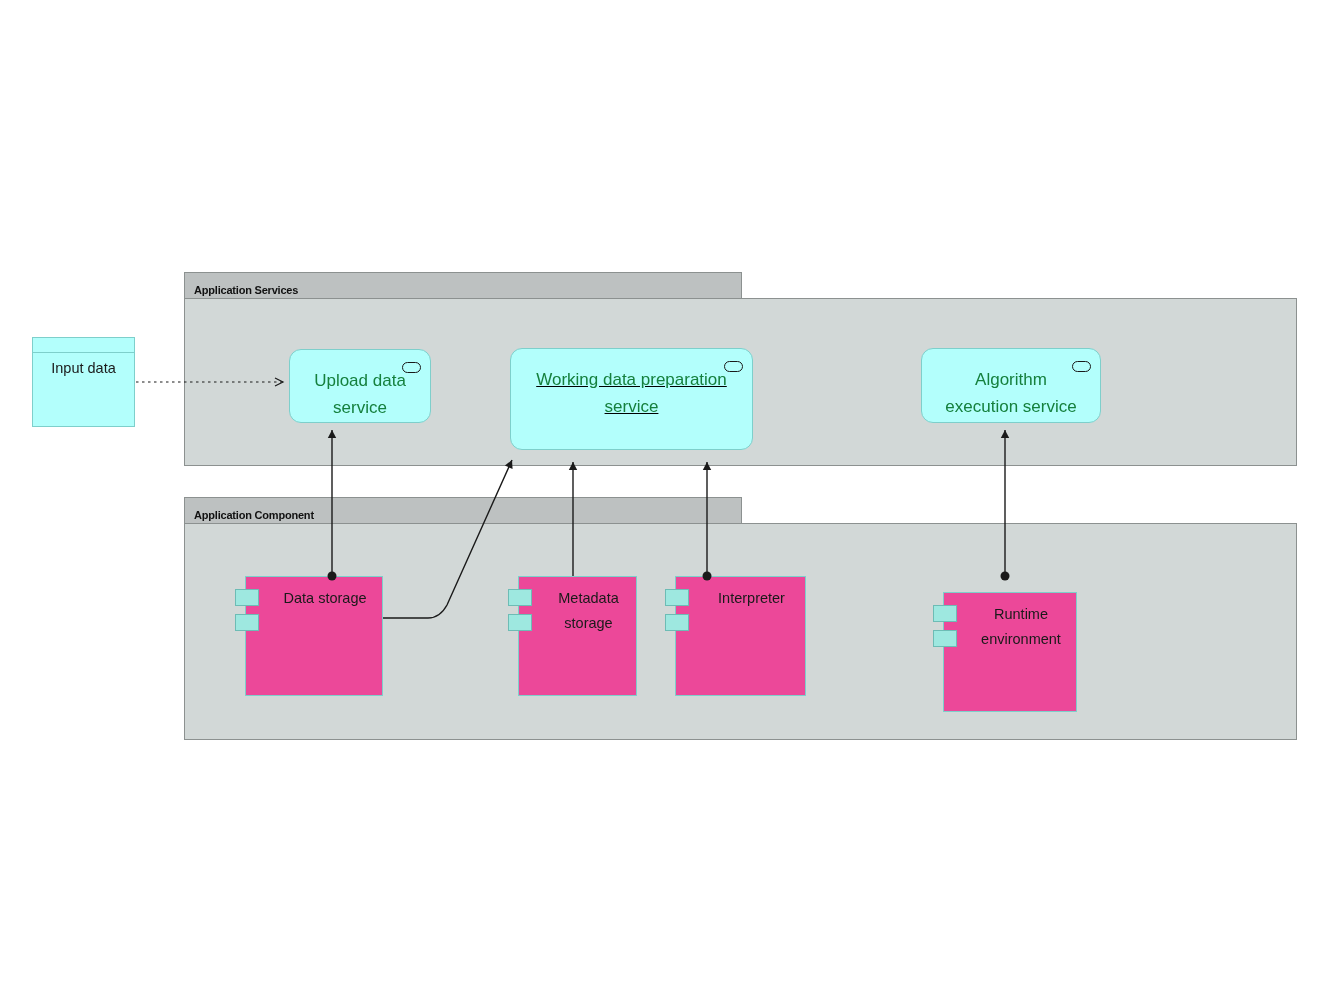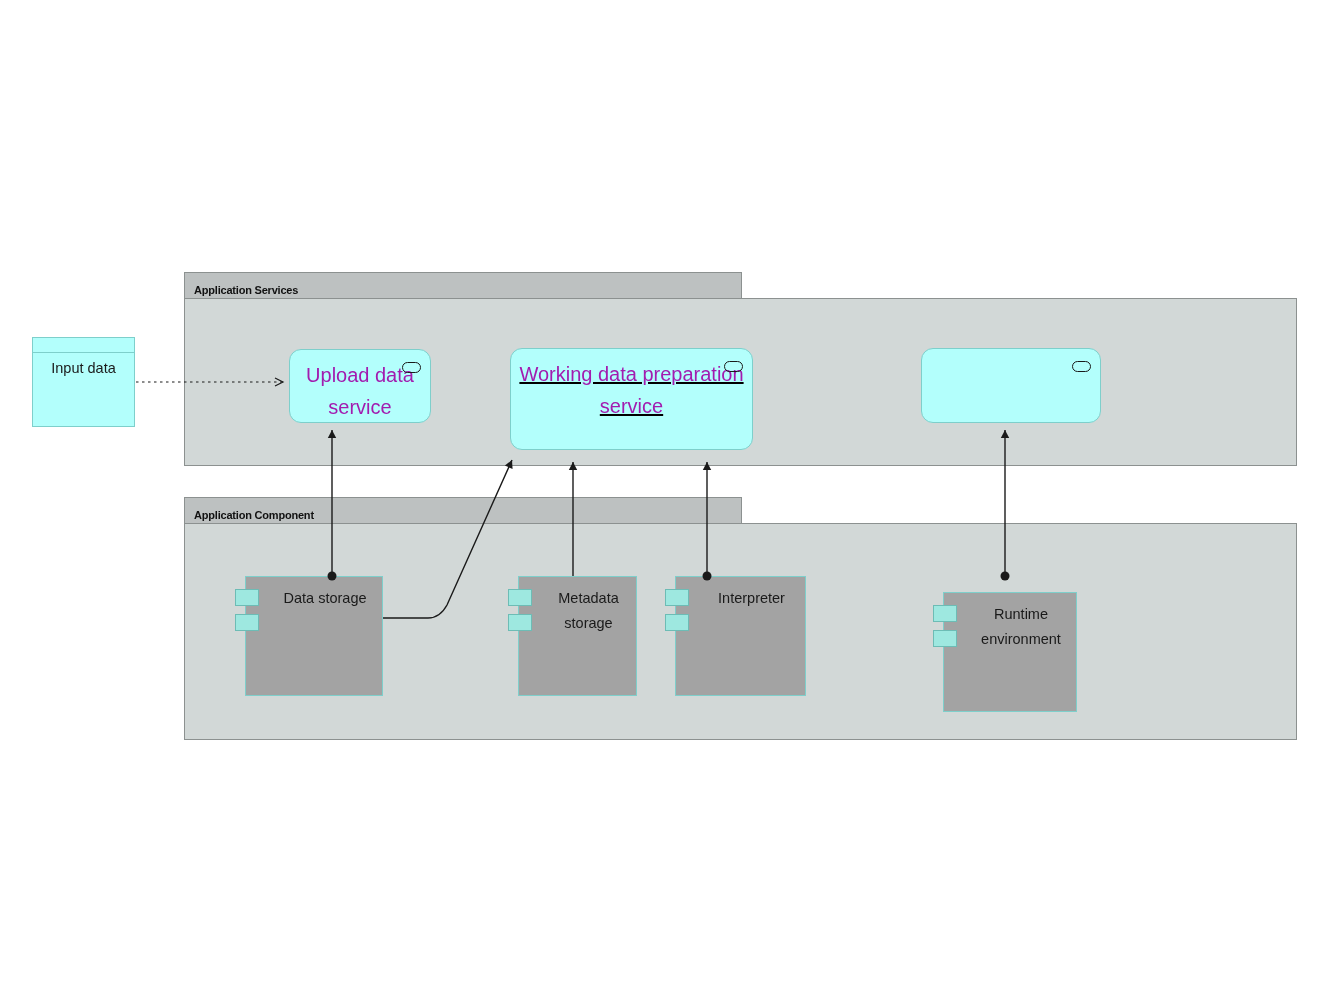--- a/index.html
+++ b/index.html
@@ -56,44 +56,44 @@
     box-sizing: border-box;
     background: #b3fffc;
     border: 1px solid #7ecfcb;
     border-radius: 12px;
     display: flex;
     align-items: flex-start;
     justify-content: center;
   }
   .service-label {
     text-align: center;
-    font-size: 20px;
-    color: #a21caf;
+    font-size: 17px;
+    color: #15803d;
     line-height: 1.6;
-    padding-top: 9px;
+    padding-top: 17px;
     white-space: pre-line;
     font-family: "Liberation Sans", sans-serif;
   }
   .service-icon {
     position: absolute;
     right: 9px;
     top: 12px;
     width: 19px;
     height: 11px;
     border: 1.6px solid #1a1a1a;
     border-radius: 6px;
     background: transparent;
     box-sizing: border-box;
   }
 
   
   .component {
     position: absolute;
     box-sizing: border-box;
-    background: #a3a3a3;
+    background: #ec4899;
     border: 1px solid #7ecfcb;
   }
   .component-label {
     position: absolute;
     left: 26px;
     right: 4px;
     top: 9px;
     text-align: center;
     font-size: 14.5px;
     color: #1a1a1a;
@@ -174,20 +174,22 @@
     <div class="service-icon"></div>
   </div>
 
   <div class="service" style="left: 510px; top: 348px; width: 243px; height: 102px; text-decoration: underline;">
     <div class="service-label">Working data preparation
 service</div>
     <div class="service-icon"></div>
   </div>
 
   <div class="service" style="left: 921px; top: 348px; width: 180px; height: 75px;">
+    <div class="service-label">Algorithm
+execution service</div>
     <div class="service-icon"></div>
   </div>
 
   <div class="component" style="left: 245px; top: 576px; width: 138px; height: 120px;">
     <div class="comp-tab t1"></div>
     <div class="comp-tab t2"></div>
     <div class="component-label">Data storage</div>
   </div>
 
   <div class="component" style="left: 518px; top: 576px; width: 119px; height: 120px; text-decoration: underline;">

